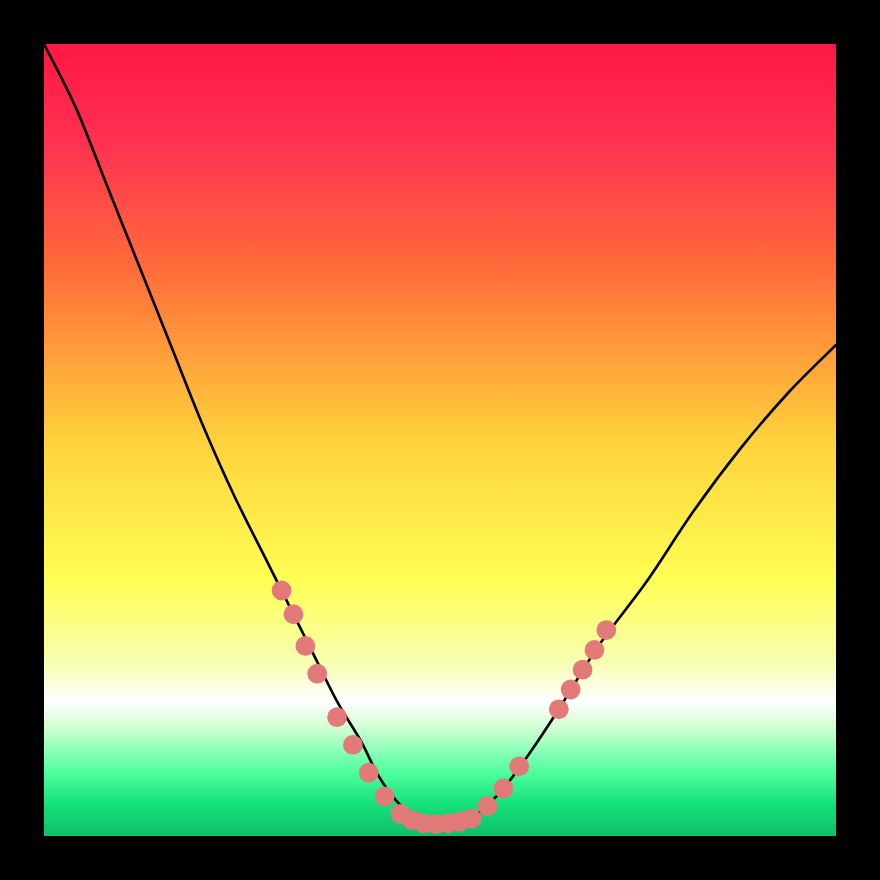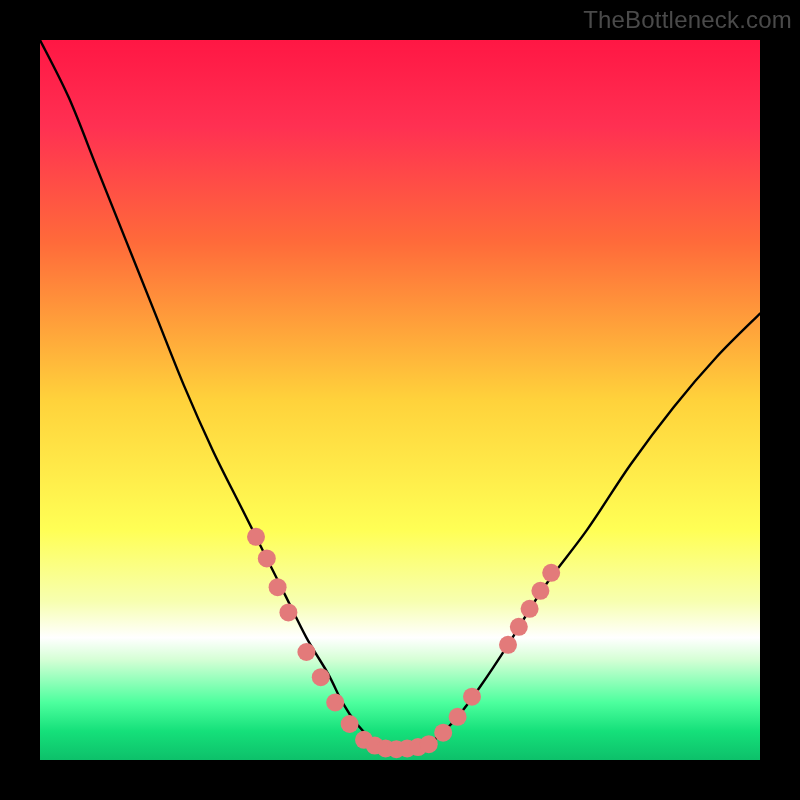--- a/index.html
+++ b/index.html
@@ -33,21 +33,20 @@
     font-weight: 500;
     letter-spacing: 0.2px;
     user-select: none;
   }
   svg { display: block; }
 </style>
 </head>
 <body>
 
 <div class="stage">
-  <div class="watermark">TheBottleneck.com</div>
   <div class="plot">
     <svg id="chart-svg" width="720" height="720" viewBox="0 0 720 720">
       <defs>
         <linearGradient id="bg-grad" x1="0" y1="0" x2="0" y2="1">
             <stop offset="0%" stop-color="#ff1744"></stop>
             <stop offset="12%" stop-color="#ff3052"></stop>
             <stop offset="28%" stop-color="#ff6a3a"></stop>
             <stop offset="50%" stop-color="#ffd23b"></stop>
             <stop offset="68%" stop-color="#ffff55"></stop>
             <stop offset="78%" stop-color="#f7ffb0"></stop>

